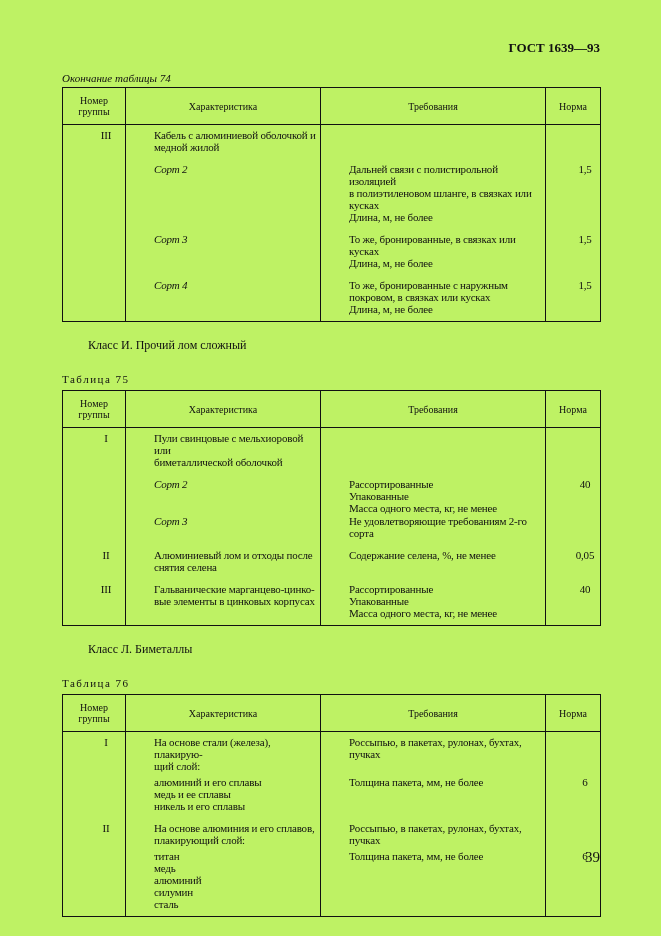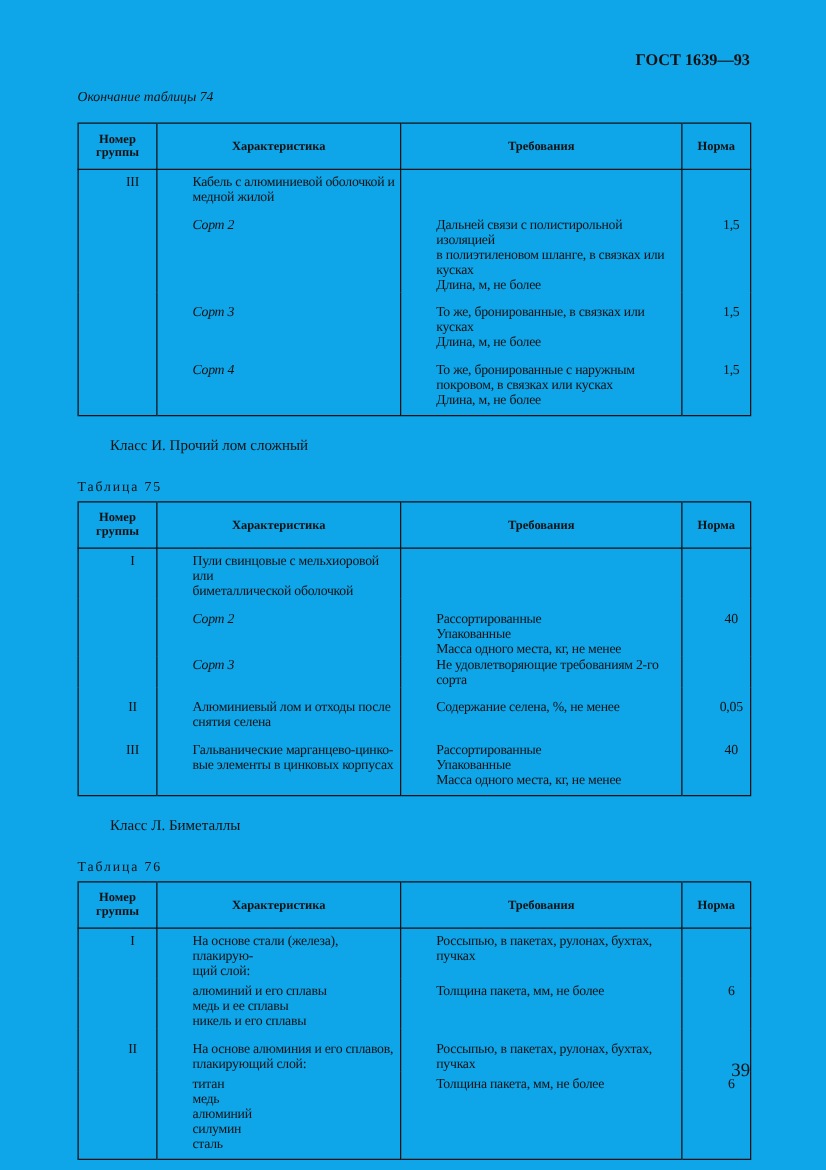--- a/index.html
+++ b/index.html
@@ -1,54 +1,54 @@
 <!DOCTYPE html>
 <html><head>
 <meta charset="utf-8">
 <style>
   html, body { margin: 0; padding: 0; background: #888; }
   .page {
     width: 661px; height: 936px;
-    background: #0ea5e9;
+    background: #bef264;
     position: relative;
     box-sizing: border-box;
     padding: 40px 61px 0 62px;
     font-family: "Liberation Serif", "DejaVu Serif", serif;
     color: #111;
     overflow: hidden;
   }
   .doc-header {
     text-align: right;
     font-weight: bold;
     font-size: 13px;
     line-height: 15px;
     margin-bottom: 17px;
   }
   .cont-caption {
     font-style: italic;
     font-size: 11px;
     line-height: 13px;
-    margin-bottom: 13px;
+    margin-bottom: 2px;
   }
   table.gost {
     border-collapse: collapse;
     table-layout: fixed;
     width: 538px;
     border: 1px solid #111;
     font-size: 11px;
   }
   table.gost th, table.gost td {
     border-left: 1px solid #111;
     border-right: 1px solid #111;
     vertical-align: top;
     padding: 1px 4px 0 5px;
   }
   table.gost thead th {
     border-bottom: 1px solid #111;
-    font-weight: bold;
+    font-weight: normal;
     font-size: 10px;
     line-height: 11px;
     text-align: center;
     vertical-align: middle;
     height: 32px;
     padding: 2px 3px;
     border-radius: 10px;
   }
   table.gost td {
     line-height: 12px;

